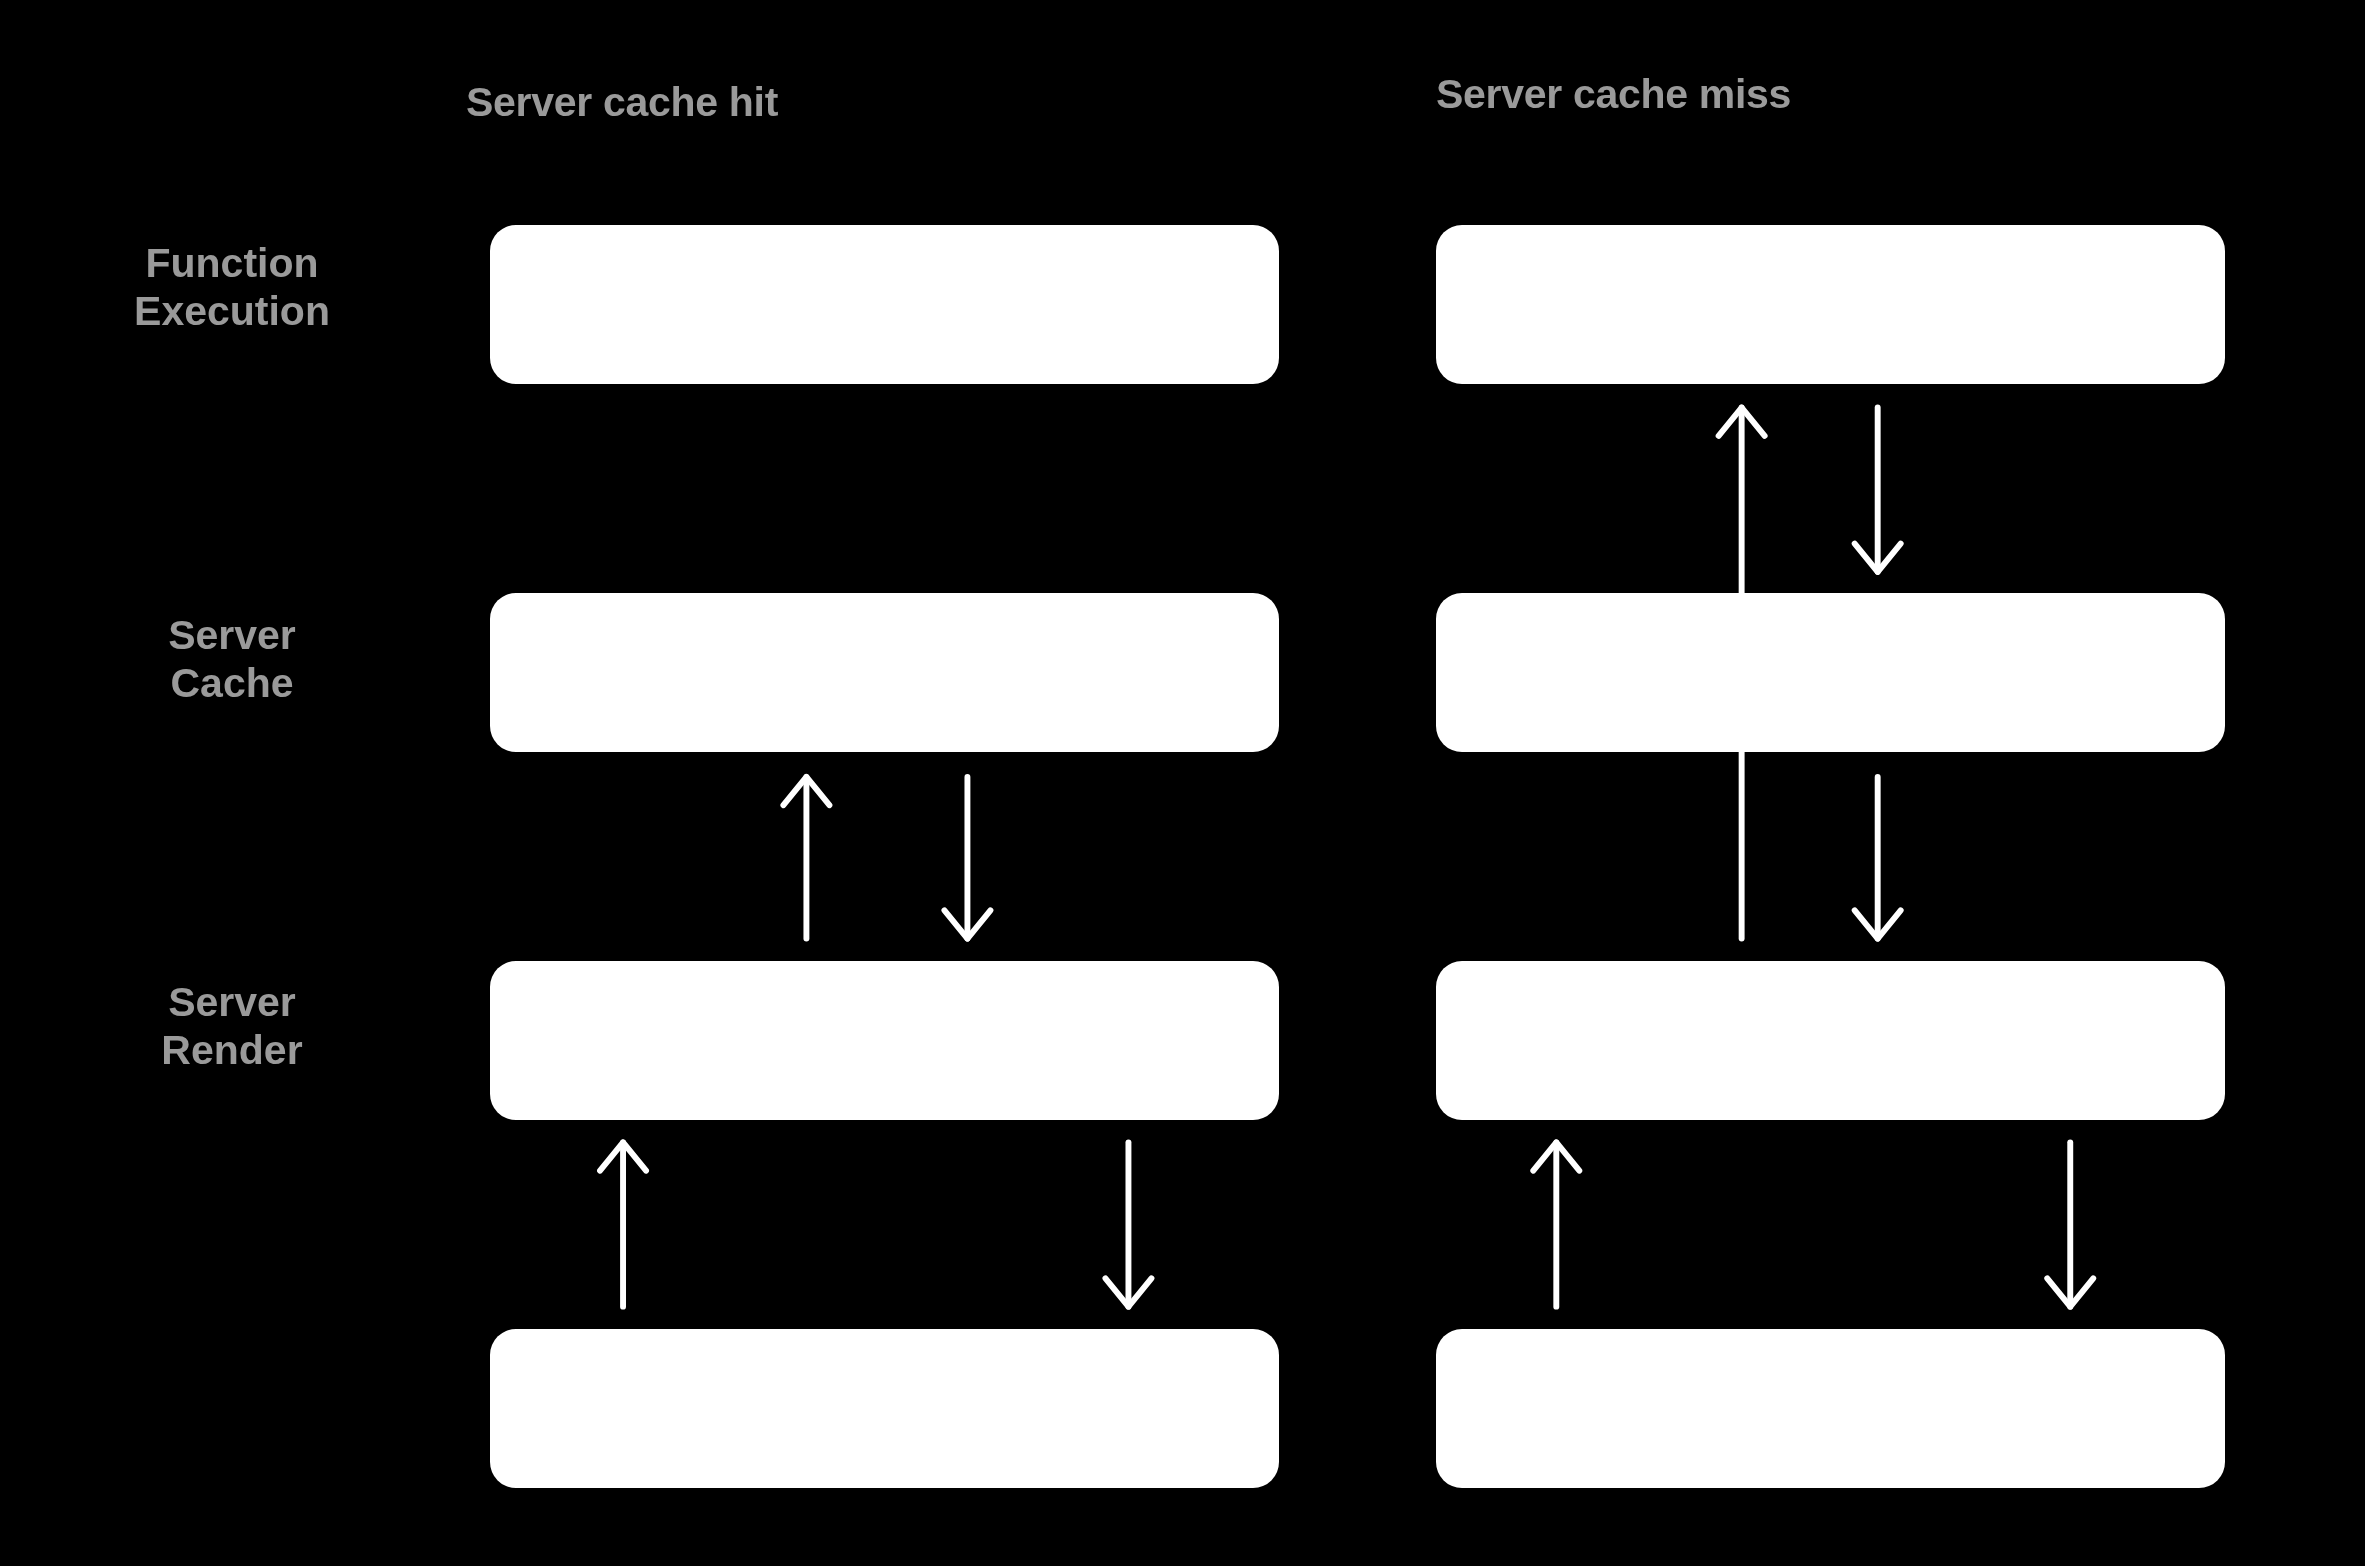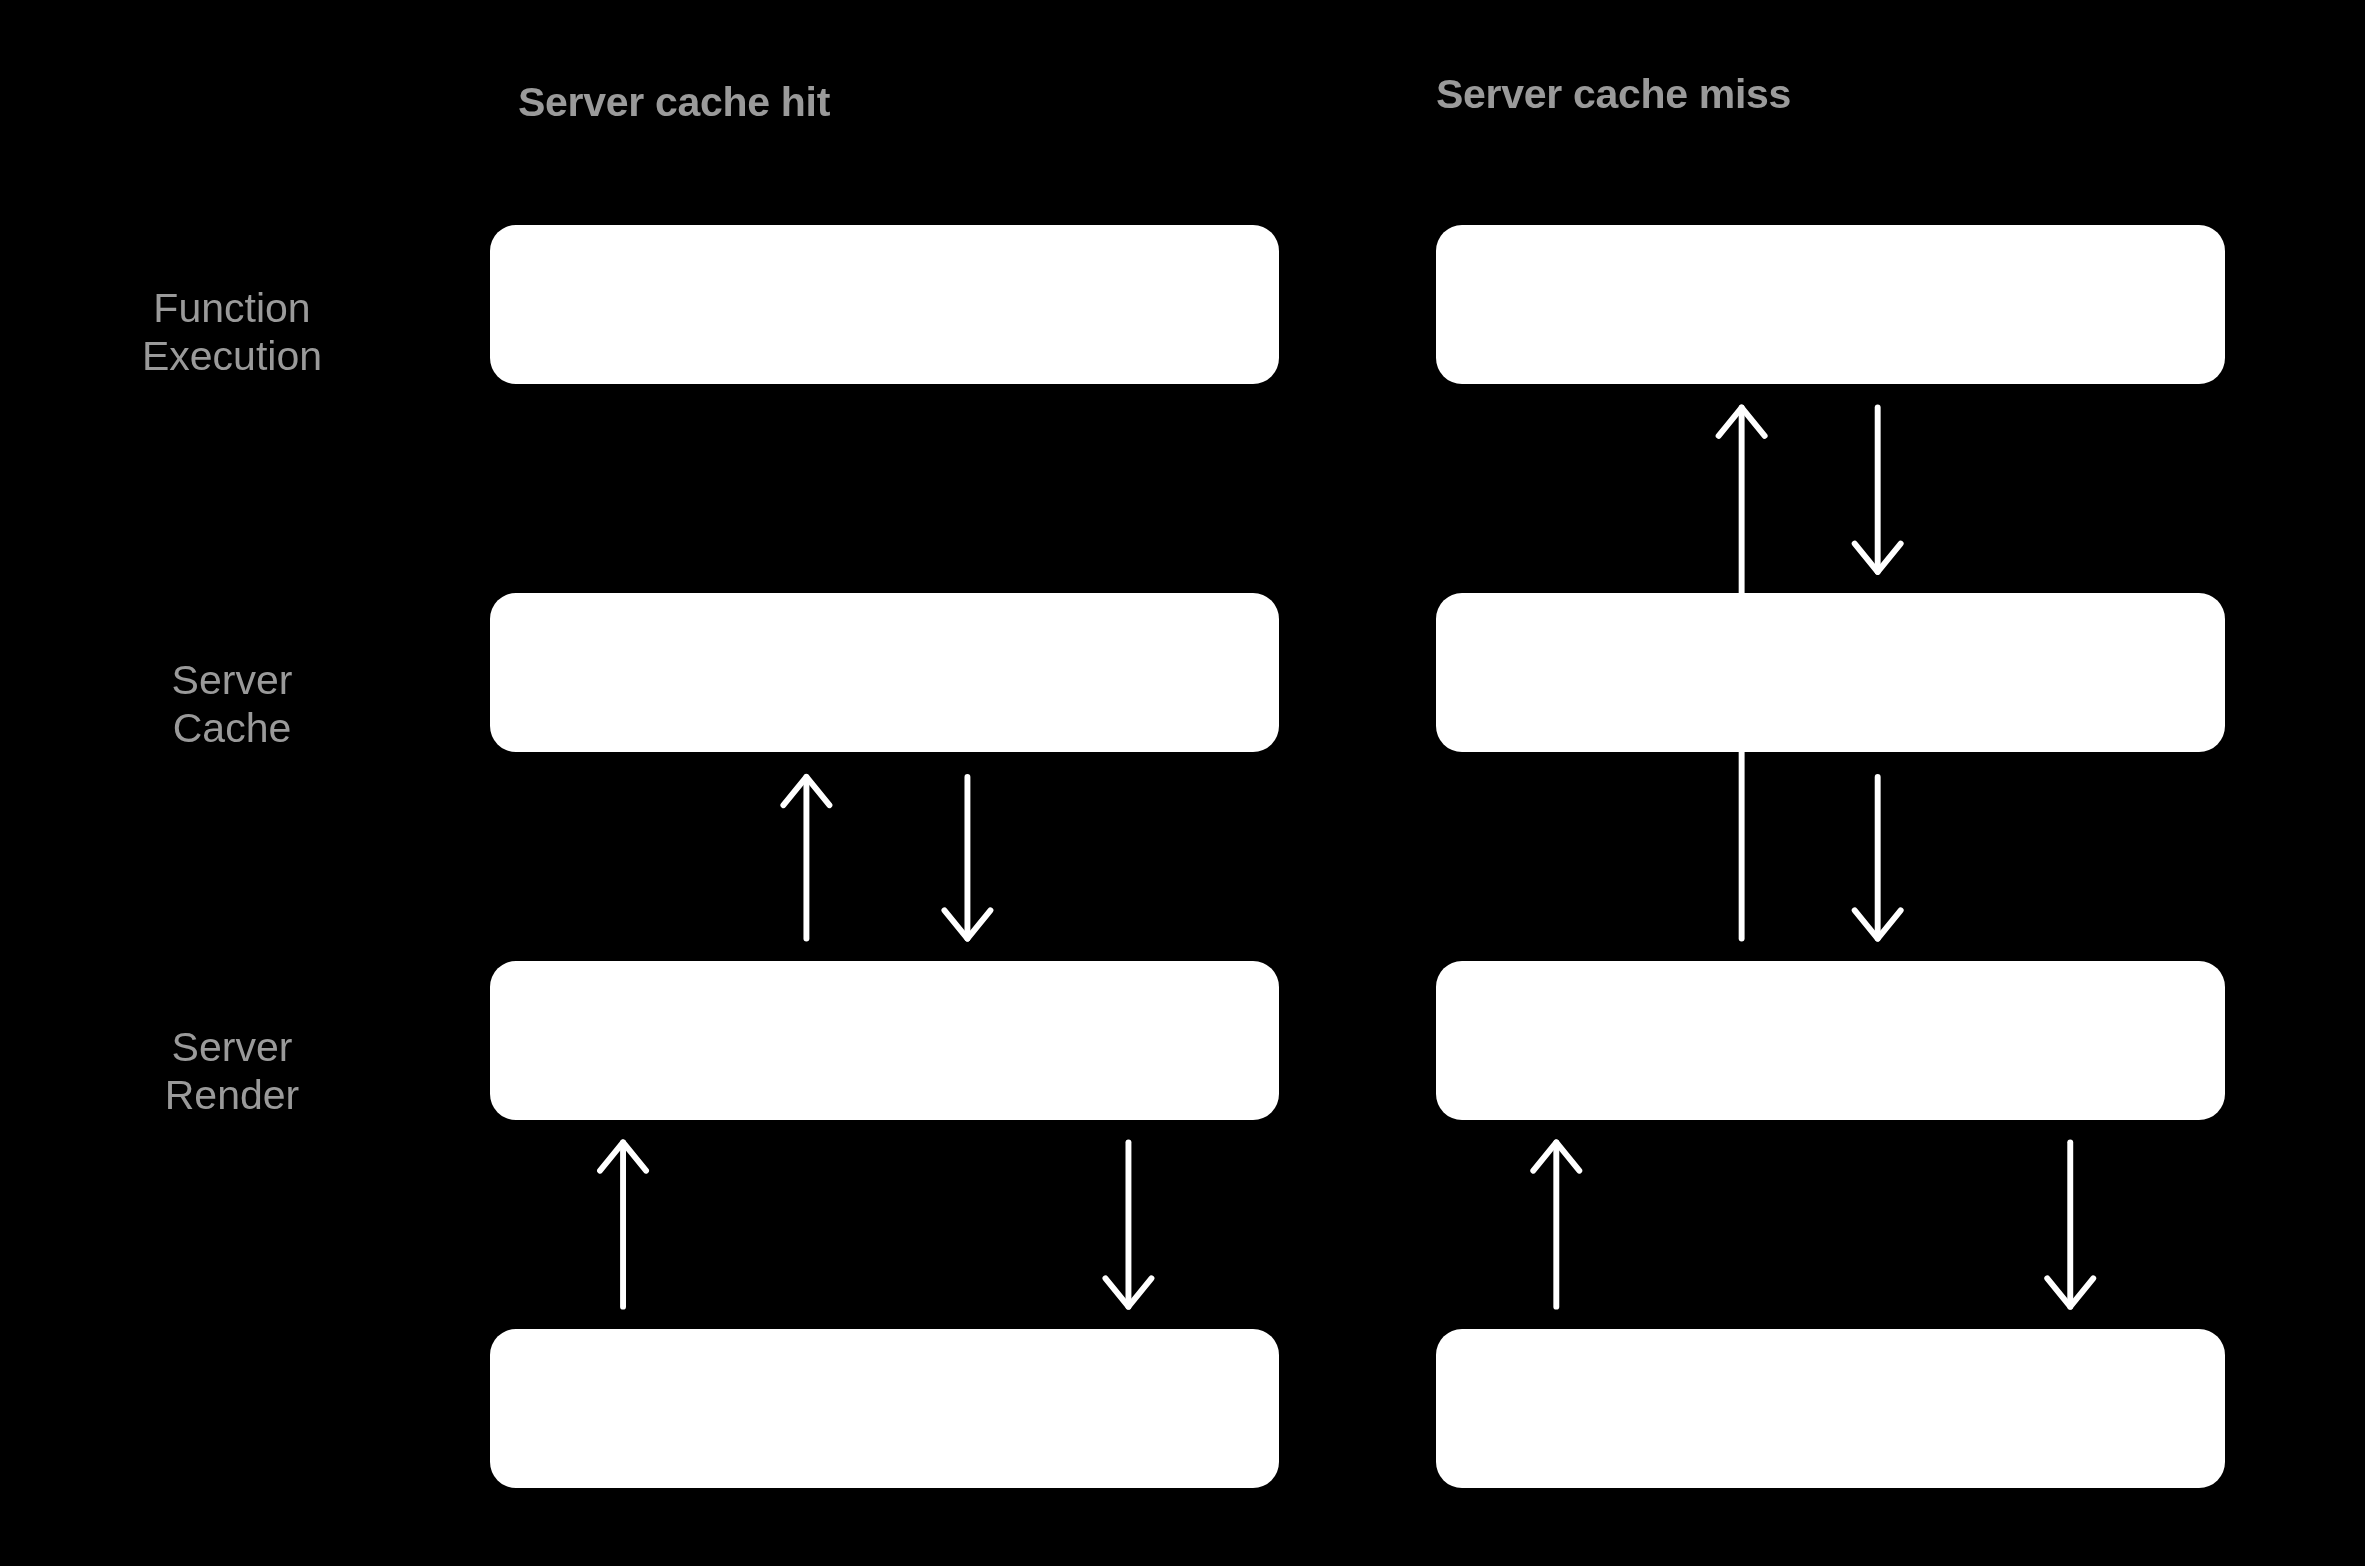--- a/index.html
+++ b/index.html
@@ -20,46 +20,45 @@
     color: #9a9a9a;
     font-size: 41px;
     font-weight: 700;
     letter-spacing: -0.3px;
     white-space: nowrap;
   }
   .row-label {
     position: absolute;
     color: #9a9a9a;
     font-size: 41px;
-    font-weight: 400;
+    font-weight: 700;
     line-height: 1.17;
     text-align: center;
     white-space: pre-line;
-    margin-top: 45px;
   }
   .node-box {
     position: absolute;
     background: #ffffff;
     border-radius: 26px;
   }
   .arrow-layer {
     position: absolute;
     left: 0;
     top: 0;
     width: 2366px;
     height: 1567px;
     pointer-events: none;
   }
 </style>
 </head>
 <body>
 
 <div id="stage">
 
-  <div class="col-header" style="left:518px; top:79px;">Server cache hit</div>
+  <div class="col-header" style="left:466px; top:79px;">Server cache hit</div>
   <div class="col-header" style="left:1436px; top:71px;">Server cache miss</div>
 
   <div class="row-label" style="left:53px; top:240px; width:358px;">Function
 Execution</div>
   <div class="row-label" style="left:53px; top:612px; width:358px;">Server
 Cache</div>
   <div class="row-label" style="left:53px; top:979px; width:358px;">Server
 Render</div>
 
   <div class="node-box" style="left:490px; top:225px; width:789px; height:159px;"></div>

